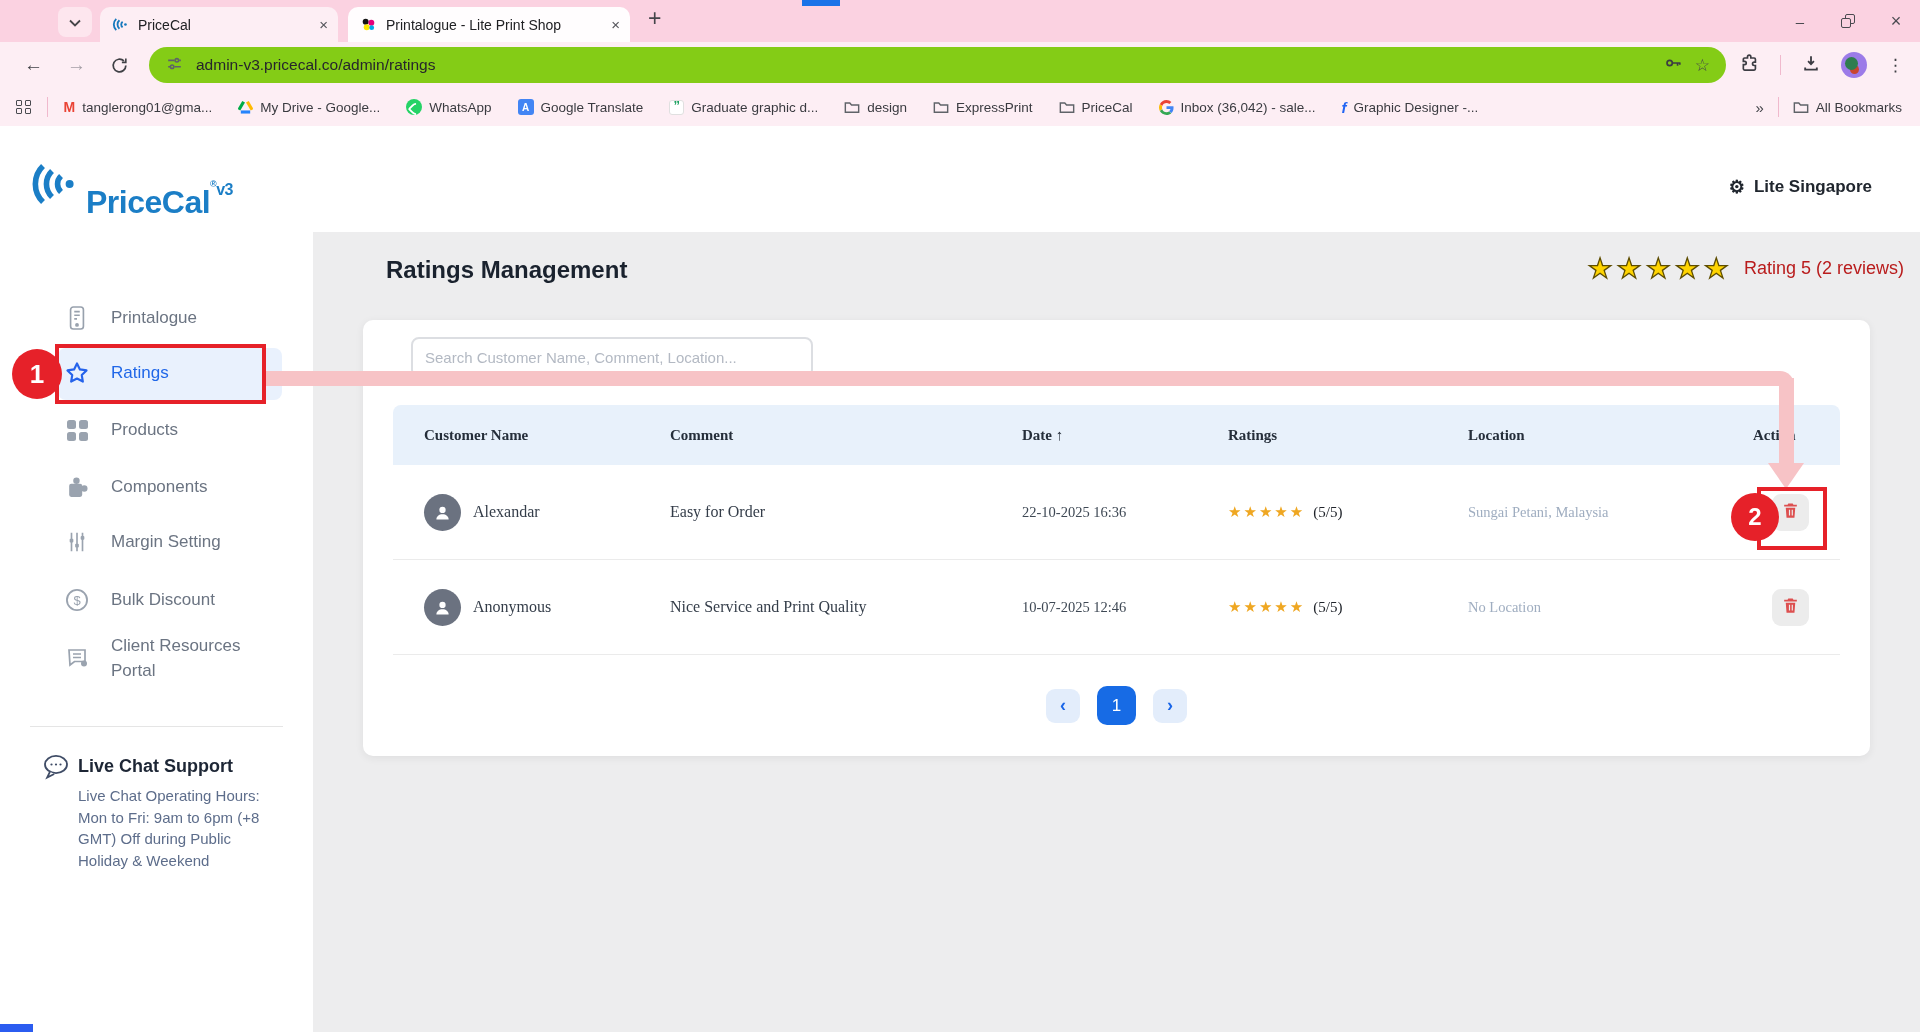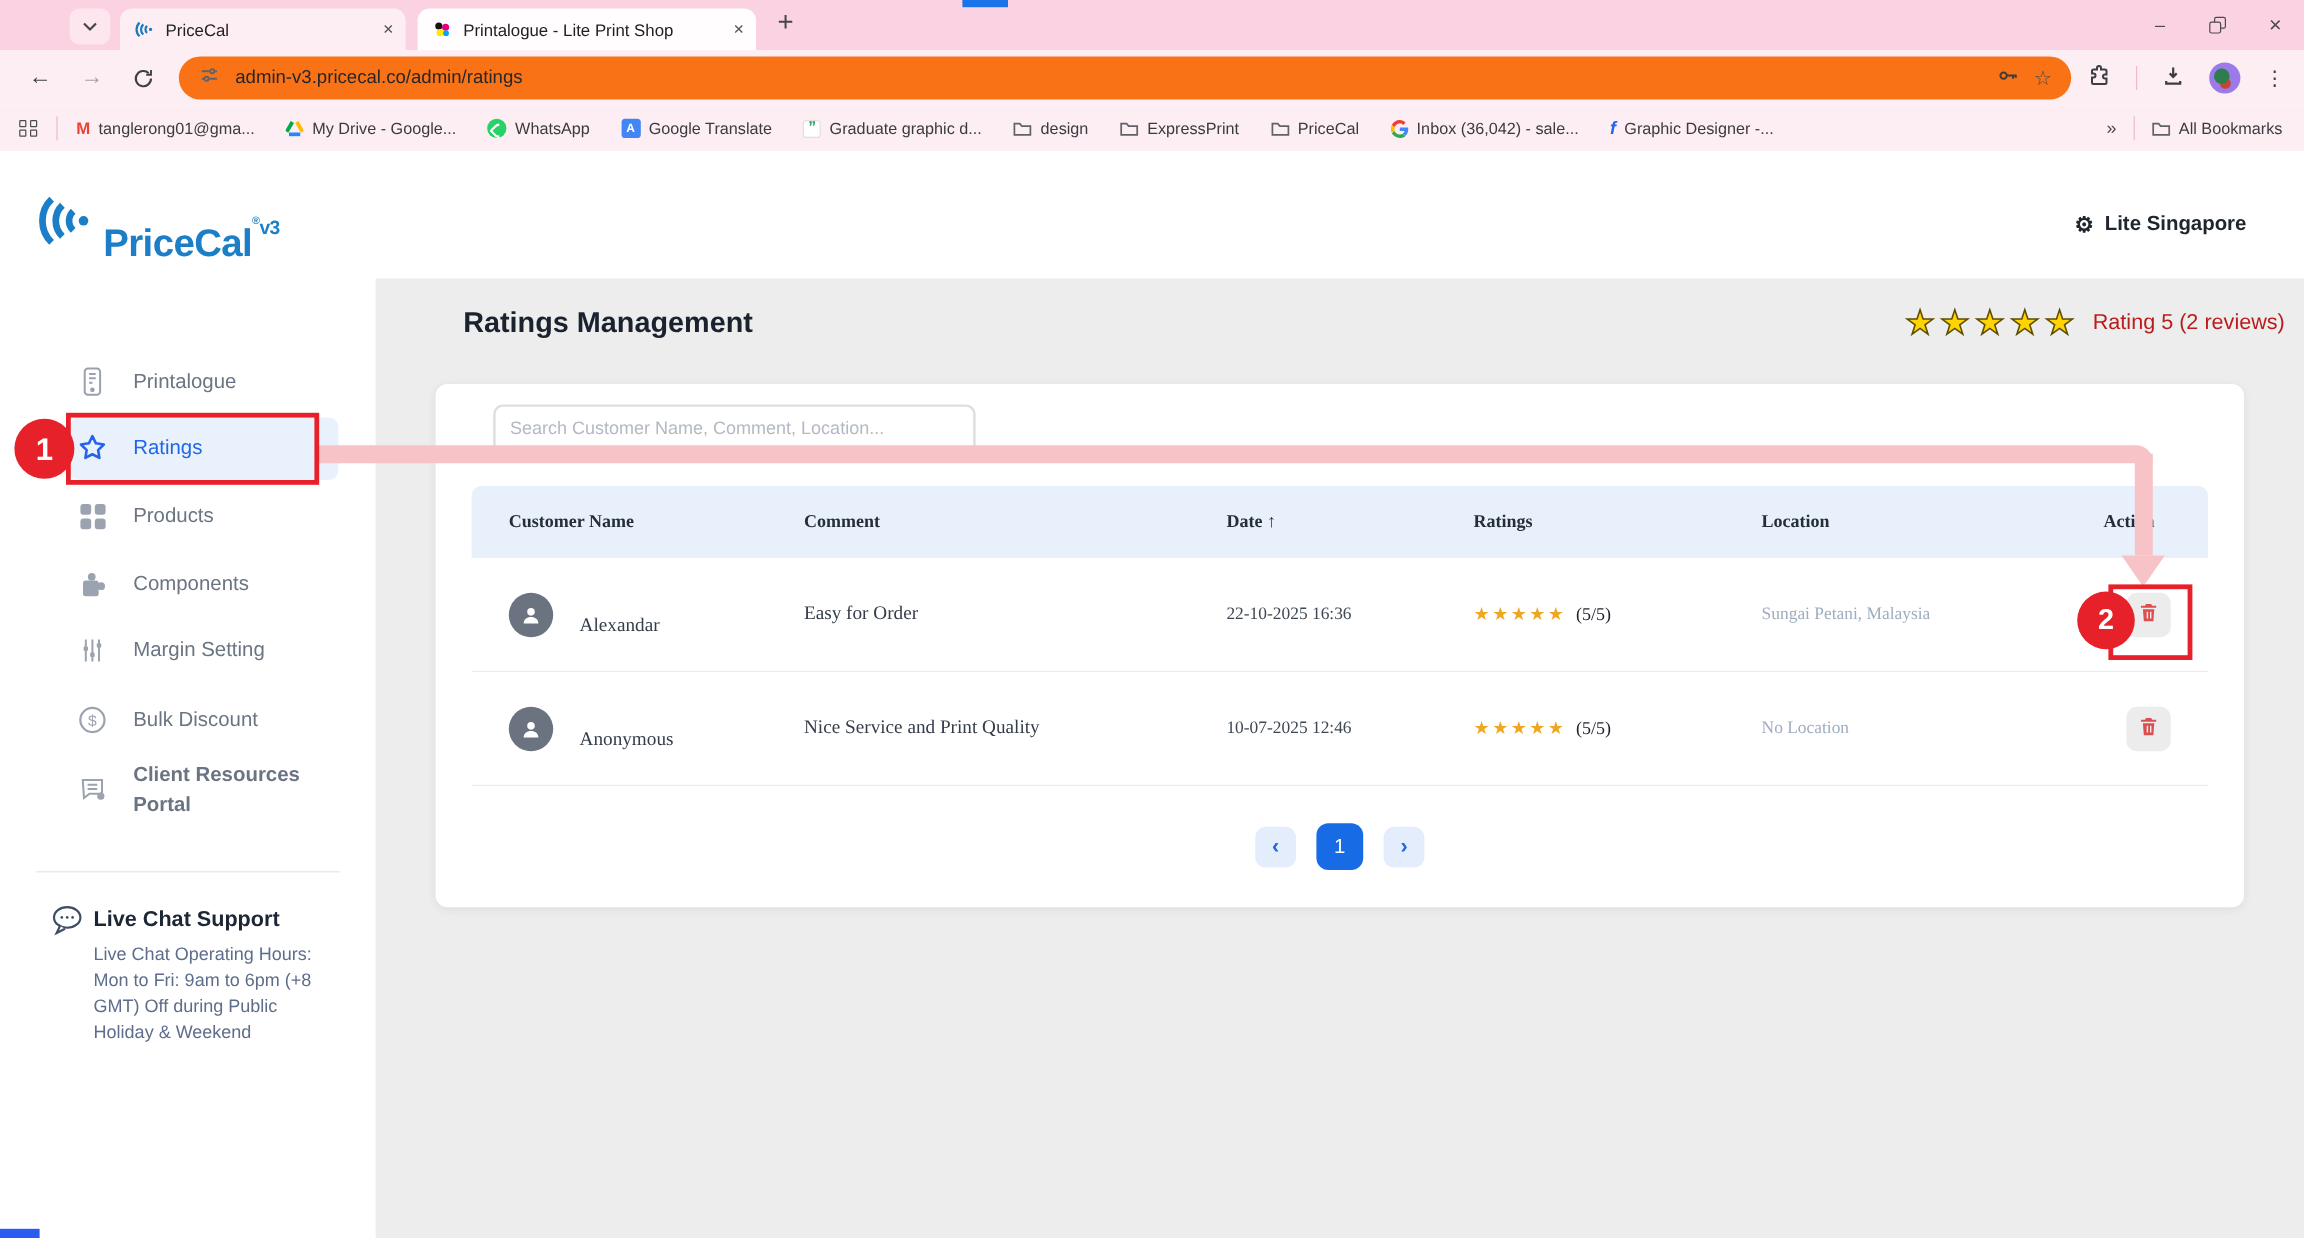--- a/index.html
+++ b/index.html
@@ -20,21 +20,21 @@
   .win-btn { width:48px; display:flex; align-items:center; justify-content:center; color:#4a4a50; font-size:15px; }
   .restore { position:relative; width:14px; height:14px; }
   .restore i { position:absolute; width:10px; height:10px; border:1.6px solid #4a4a50; border-radius:2px; }
   .restore i.b { right:0; top:0; }
   .restore i.f { left:0; bottom:0; background:#fbd2e1; }
 
   .toolbar { position:absolute; top:42px; left:0; right:0; height:46px; background:#fdeef4; display:flex; align-items:center; }
   .nav-glyph { font-size:19px; color:#3f4045; margin-left:24px; }
   .nav-glyph.fwd { color:#a59fa6; }
   .reload-ic { margin-left:24px; display:flex; }
-  .omnibox { margin:0 14px 0 20px; height:36px; flex:1; background:#f97316; border-radius:20px; display:flex; align-items:center; padding:0 16px; gap:12px; }
+  .omnibox { margin:0 14px 0 20px; height:36px; flex:1; background:#84cc16; border-radius:20px; display:flex; align-items:center; padding:0 16px; gap:12px; }
   .omni-url { font-size:15.5px; color:#26262b; }
   .omni-spacer { flex:1; }
   .tb-right { display:flex; align-items:center; gap:20px; padding-right:16px; }
   .tb-sep { width:1px; height:20px; background:#f0b9cd; }
   .avatar-btn { width:26px; height:26px; border-radius:50%; background:#9c7be8; position:relative; overflow:hidden; }
   .avatar-btn::before { content:""; position:absolute; left:4px; top:5px; width:13px; height:13px; border-radius:50%; background:#2e7d4f; box-shadow:3px 6px 0 -2px #c9452f; }
   .menu-dots { font-size:17px; color:#3f4045; }
   .star-glyph { font-size:17px; color:#454549; }
 
   .bookmarks { position:absolute; top:88px; left:0; right:0; height:38px; background:#fdeef4; display:flex; align-items:center; font-size:13.5px; color:#3a3b40; }
@@ -58,21 +58,21 @@
 
   .logo { position:absolute; left:30px; top:34px; display:flex; align-items:flex-start; gap:6px; }
   .logo-text { font-size:32px; font-weight:bold; letter-spacing:-0.5px; color:#1b7ec6; line-height:48px; }
   .logo-sup { font-size:9px; color:#1b7ec6; vertical-align:26px; }
   .logo-ver { font-size:16px; font-weight:bold; color:#1b7ec6; vertical-align:18px; }
 
   .nav-item { position:absolute; left:0; width:313px; height:52px; display:flex; align-items:center; gap:20px; padding-left:63px; color:#6b7482; font-size:17px; z-index:20; }
   .nav-item .ic { width:28px; display:flex; justify-content:center; }
   .nav-item.active { color:#2067e8; }
   .two-line { height:72px; }
-  .two-line span { line-height:25px; width:170px;font-weight:bold; }
+  .two-line span { line-height:25px; width:170px; }
   .rat-hl { position:absolute; left:58px; top:222px; width:224px; height:52px; background:#e9f1fd; border-radius:8px; z-index:10; }
   .prod-grid { display:grid; grid-template-columns:9px 9px; grid-gap:3px; }
   .prod-grid i { width:9px; height:9px; border-radius:2.5px; background:#9aa3af; }
   .side-divider { position:absolute; left:30px; top:600px; width:253px; height:1px; background:#e5e5e5; }
   .support-icon { position:absolute; left:42px; top:627px; }
   .support-title { position:absolute; left:78px; top:630px; font-size:18px; font-weight:bold; color:#1d2635; }
   .support-text { position:absolute; left:78px; top:659px; width:198px; font-size:15px; line-height:21.5px; color:#5d6d8b; }
 
   .region { position:absolute; right:48px; top:50px; display:flex; gap:9px; align-items:center; font-size:17px; font-weight:bold; color:#20262e; }
   .gear { font-size:18px; }
@@ -84,21 +84,21 @@
   .card { position:absolute; left:363px; top:194px; width:1507px; height:436px; background:#fff; border-radius:10px; box-shadow:0 2px 8px rgba(40,40,40,.07); }
   .search { position:absolute; left:48px; top:17px; width:402px; height:41px; border:2px solid #dcdee2; border-radius:8px; padding:0 12px; font-size:15px; color:#404040; background:#fff; outline:none; }
   .search::placeholder { color:#b3b9c3; }
 
   .table { position:absolute; left:30px; top:85px; width:1447px;font-family:Liberation Serif, serif; }
   .trow { display:grid; grid-template-columns:277px 352px 206px 240px 270px 102px; align-items:center; }
   .thead { height:60px; background:#e8f1fb; border-radius:8px 8px 0 0; font-size:15px; font-weight:bold; color:#252e3a; }
   .pad1 { padding-left:31px; }
   .pad6 { padding-left:15px; }
   .tbody-row { height:95px; border-bottom:1px solid #ebebeb; font-size:16px; color:#343d49; }
-  .cell-name { display:flex; align-items:flex-end; gap:22px; padding-left:31px; }
+  .cell-name { display:flex; align-items:center; gap:12px; padding-left:31px; }
   .avatar { width:37px; height:37px; border-radius:50%; background:#6b7280; display:flex; align-items:center; justify-content:center; flex:0 0 auto; }
   .cell-date { font-size:14.5px; color:#3e4854; }
   .cell-stars { font-size:15px; color:#efa722; letter-spacing:2px; }
   .score { color:#20242b; letter-spacing:0; margin-left:8px; }
   .cell-loc { font-size:14.5px; color:#9fadc0; }
   .del-btn { width:37px; height:37px; margin-left:34px; background:#ececec; border-radius:9px; display:flex; align-items:center; justify-content:center; border:none; }
 
   .pager { position:absolute; left:0; right:0; top:366px; display:flex; justify-content:center; align-items:center; gap:17px; }
   .pg-nav { width:34px; height:34px; border-radius:9px; background:#e3edfb; color:#1a66e8; font-weight:bold; font-size:18px; display:flex; align-items:center; justify-content:center; }
   .pg-cur { width:39px; height:39px; border-radius:10px; background:#176be5; color:#fff; font-size:17px; display:flex; align-items:center; justify-content:center; }

